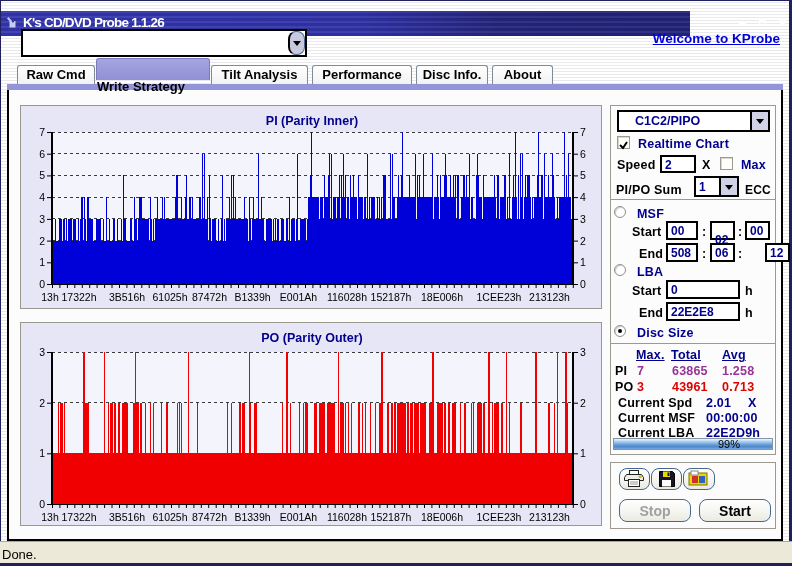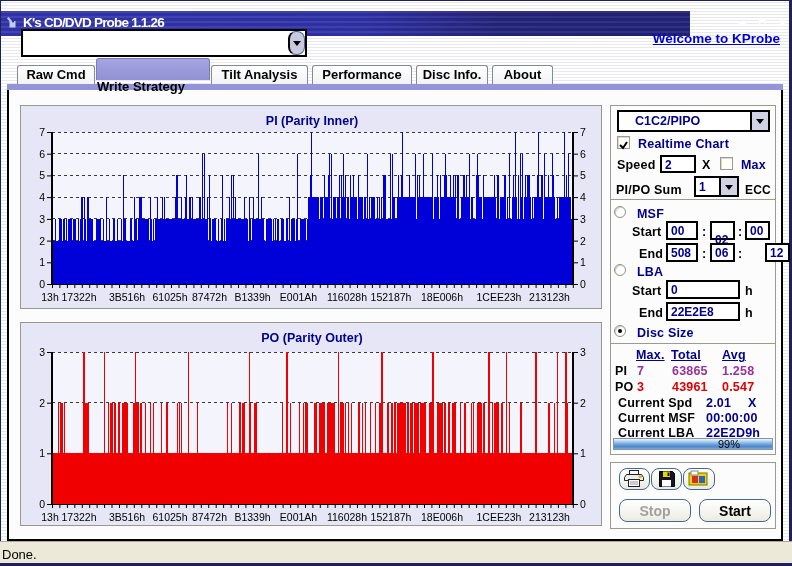--- a/index.html
+++ b/index.html
@@ -362,21 +362,21 @@
  <div class="nvy" style="left:636px;top:348px;text-decoration:underline;">Max.</div>
  <div class="nvy" style="left:671px;top:348px;text-decoration:underline;">Total</div>
  <div class="nvy" style="left:722px;top:348px;text-decoration:underline;">Avg</div>
  <div class="blk" style="left:615px;top:364px;">PI</div>
  <div class="blk" style="left:637px;top:364px;color:#993399;">7</div>
  <div class="blk" style="left:672px;top:364px;color:#993399;">63865</div>
  <div class="blk" style="left:722px;top:364px;color:#993399;">1.258</div>
  <div class="blk" style="left:615px;top:380px;">PO</div>
  <div class="blk" style="left:637px;top:380px;color:#e00000;">3</div>
  <div class="blk" style="left:672px;top:380px;color:#e00000;">43961</div>
- <div class="blk" style="left:722px;top:380px;color:#e00000;">0.547</div>
+ <div class="blk" style="left:722px;top:380px;color:#e00000;">0.713</div>
  <div class="blk" style="left:618px;top:396px;">Current Spd</div>
  <div class="nvy" style="left:706px;top:396px;">2.01</div>
  <div class="nvy" style="left:748px;top:396px;">X</div>
  <div class="blk" style="left:618px;top:411px;">Current MSF</div>
  <div class="nvy" style="left:706px;top:411px;">00:00:00</div>
  <div class="blk" style="left:618px;top:426px;">Current LBA</div>
  <div class="nvy" style="left:706px;top:426px;">22E2D9h</div>
  <div style="position:absolute;left:613px;top:438px;width:160px;height:12px;border:1px solid #8694a4;background:#fff;">
    <div style="position:absolute;left:0;top:0;width:158px;height:10px;background:linear-gradient(180deg,#eef7ff 0,#aed0f0 25%,#6098d8 60%,#4f86c6 78%,#7cabdf 100%);"></div>
    <div style="position:absolute;left:0;top:-1px;width:100%;text-align:center;font-size:11px;color:#000;margin-left:36px;">99%</div>

